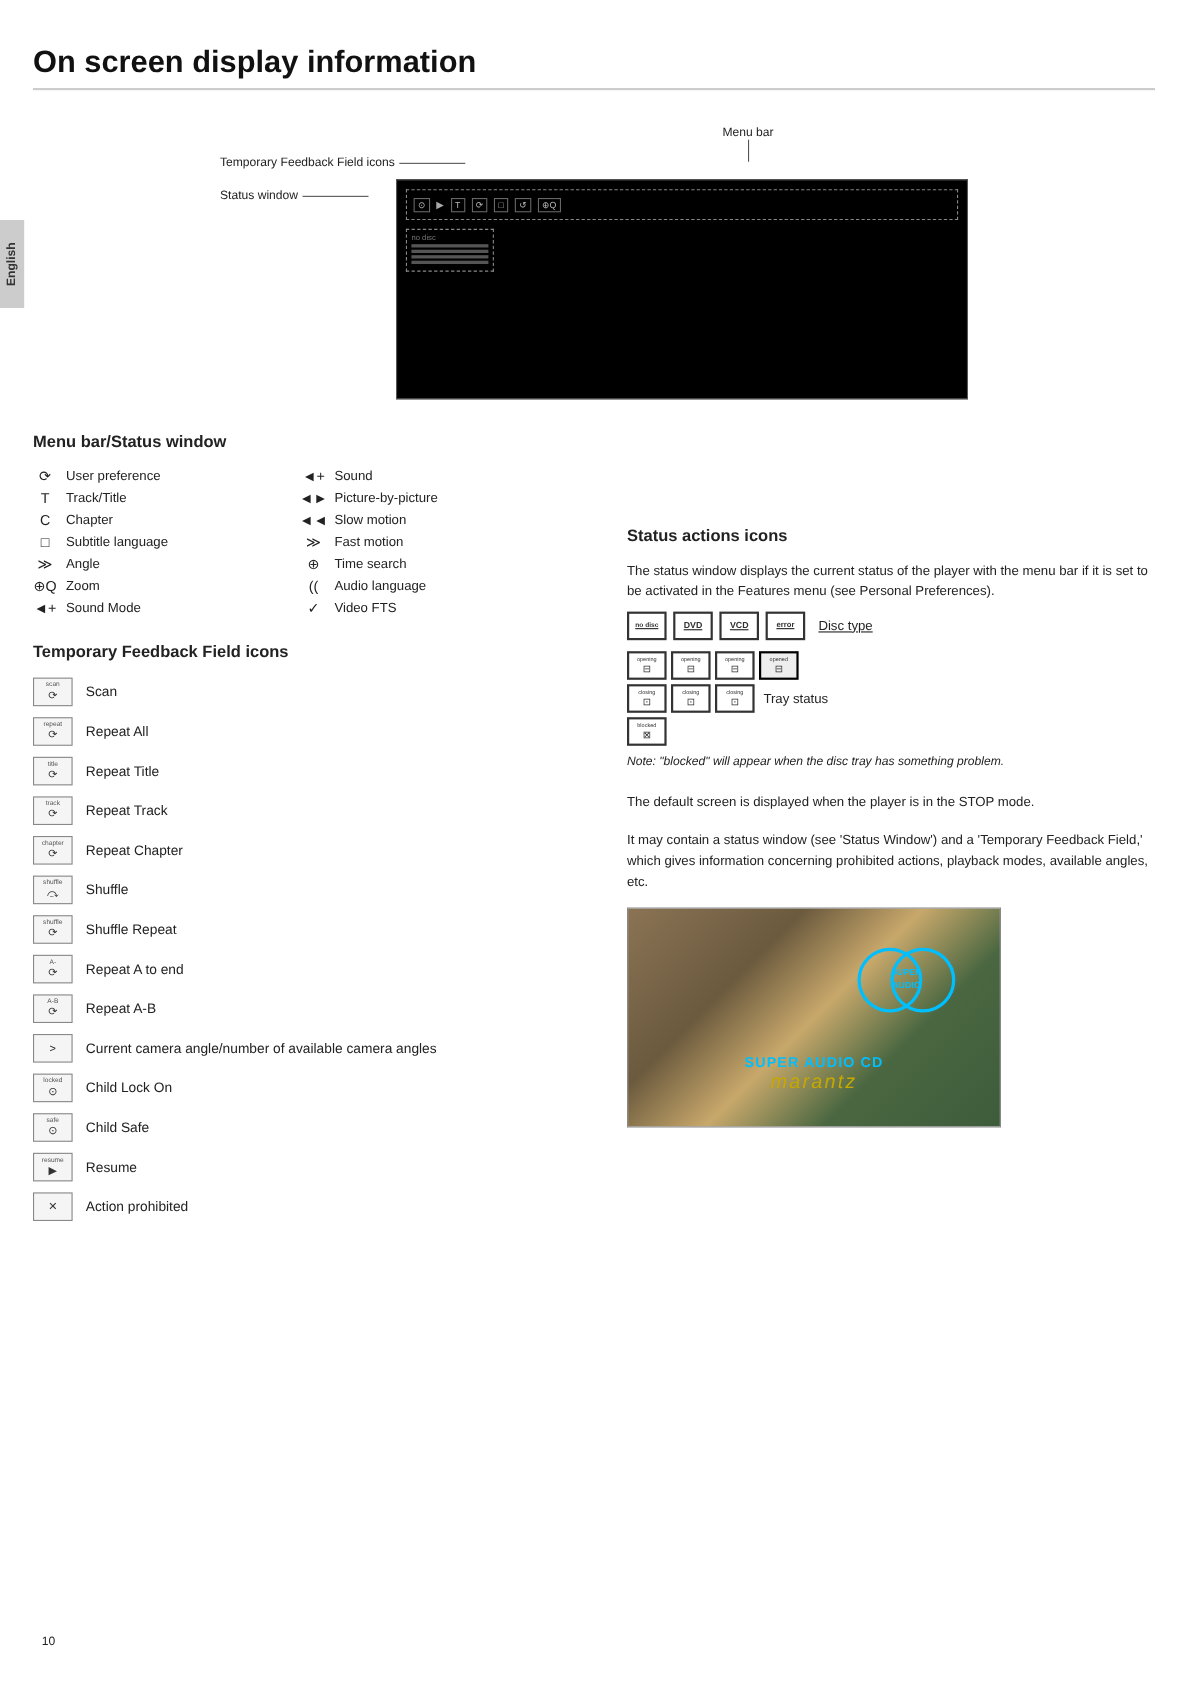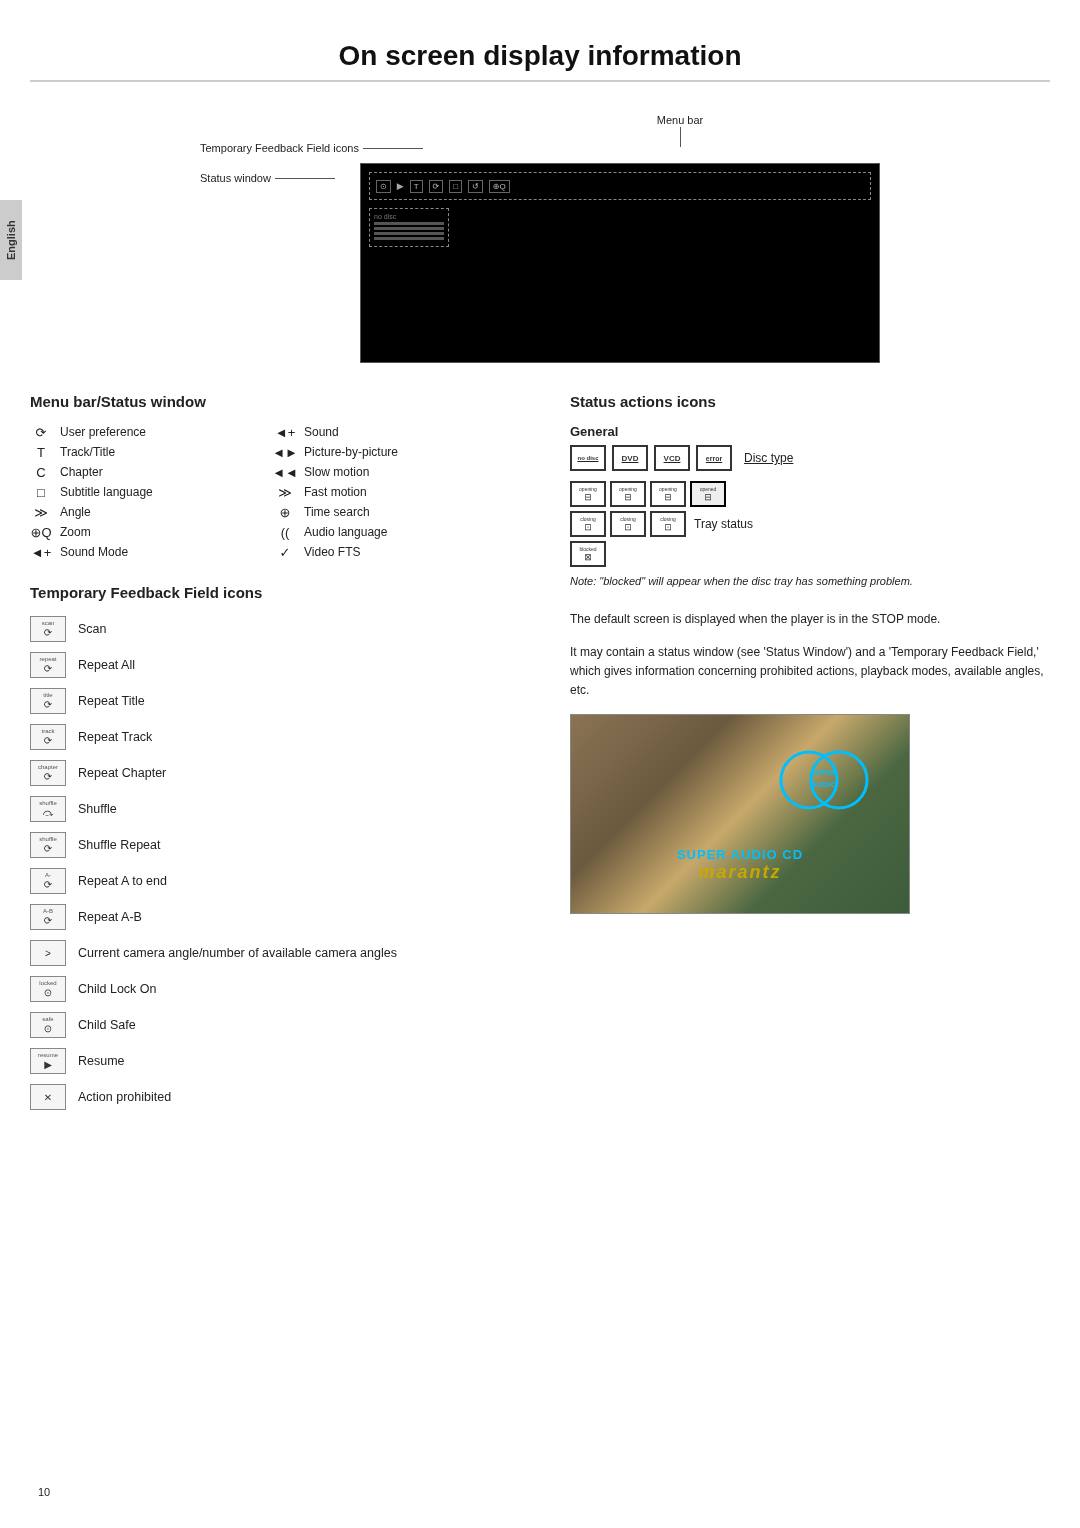--- a/index.html
+++ b/index.html
@@ -40,21 +40,20 @@
     }
 
     
     .page-title {
       font-size: 28px;
       font-weight: bold;
       color: #111;
       margin-bottom: 30px;
       padding-bottom: 8px;
       border-bottom: 2px solid #ccc;
-      text-align: center;
     }
 
     
     .diagram-section {
       display: flex;
       justify-content: center;
       margin-bottom: 30px;
       position: relative;
     }
 
@@ -122,20 +121,21 @@
       background: #555;
       margin: 2px 0;
       width: 70px;
     }
 
     
     .two-col {
       display: flex;
       gap: 60px;
       margin-top: 10px;
+      align-items: center;
     }
 
     .col-left {
       flex: 1;
       min-width: 0;
     }
 
     .col-right {
       flex: 1;
       min-width: 0;
@@ -338,21 +338,21 @@
     .sacd-title {
       font-size: 13px;
       font-weight: bold;
       color: #00BFFF;
       letter-spacing: 1px;
       white-space: nowrap;
     }
 
     .marantz-title {
       font-size: 18px;
-      font-weight: bold;
+      font-weight: normal;
       color: #C8A800;
       letter-spacing: 2px;
       font-style: italic;
     }
 
     
     .page-number {
       position: absolute;
       bottom: 30px;
       left: 38px;
@@ -596,22 +596,22 @@
           </div>
           <span class="feedback-label">Action prohibited</span>
         </div>
 
       </div>
     </div>
 
     <div class="col-right status-section">
 
       <div class="section-title">Status actions icons</div>
-
-      <div class="subsection-title">General</div>
+      <p class="status-desc">The status window displays the current status of the player with the menu bar if it is set to be activated in the Features menu (see Personal Preferences).</p>
+
 
       <div class="disc-type-row">
         <div class="disc-icon no-disc">no disc</div>
         <div class="disc-icon dvd-disc">DVD</div>
         <div class="disc-icon vcd-disc">VCD</div>
         <div class="disc-icon error-disc">error</div>
         <span class="disc-type-label">Disc type</span>
       </div>
 
       <div class="tray-icons-container">

